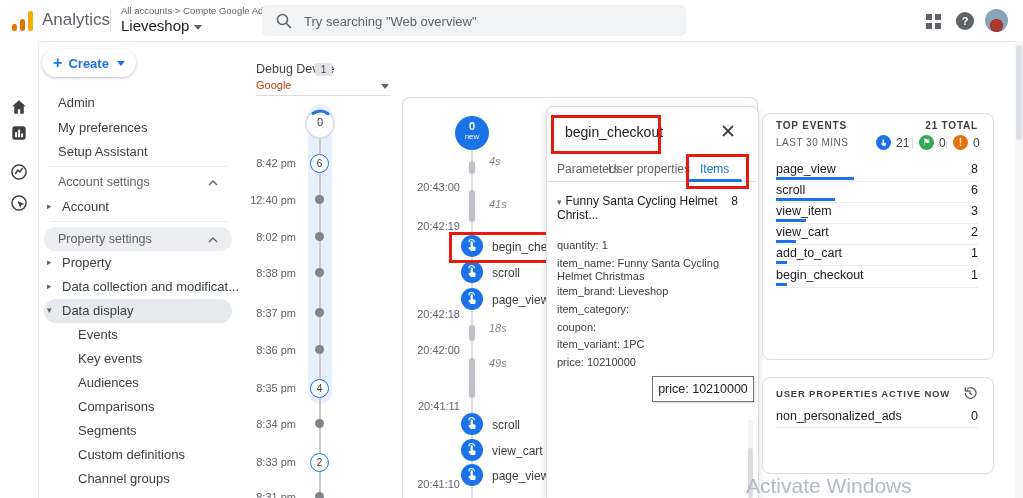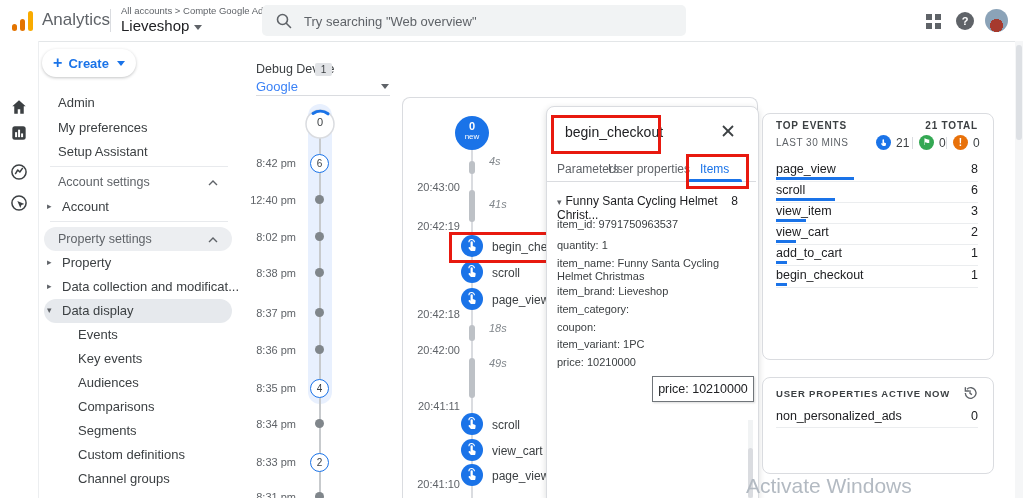--- a/index.html
+++ b/index.html
@@ -39,21 +39,21 @@
   .side-item{position:absolute;left:58px;font-size:13px;color:#3c4043;cursor:pointer;}
   .side-head{position:absolute;left:58px;font-size:12.5px;color:#5f6368;cursor:pointer;}
   .chev-up{position:absolute;left:208px;width:10px;height:10px;}
   .tri{position:absolute;left:47px;font-size:9px;color:#5f6368;}
   .pill{position:absolute;left:44px;width:188px;height:24px;border-radius:12px;background:#eceef1;}
   .pill.sel{background:#e6e9ed;}
   .sdiv{position:absolute;left:50px;width:178px;height:1px;background:#e8eaed;}
   
   .dd-label{position:absolute;left:256px;top:62px;font-size:12.5px;color:#3c4043;}
   .dd-badge{position:absolute;left:315px;top:63px;min-width:13px;height:13px;background:#e1e3e6;border-radius:2px;font-size:10px;color:#3c4043;text-align:center;line-height:13px;padding:0 2px;}
-  .dd-device{position:absolute;left:256px;top:79px;font-size:13px;color:#3b82f6;cursor:pointer;}
+  .dd-device{position:absolute;left:256px;top:79px;font-size:11px;color:#c2410c;cursor:pointer;}
   .dd-caret{position:absolute;left:376px;top:84px;}
   .dd-line{position:absolute;left:256px;top:95px;width:134px;height:1px;background:#dadce0;}
   
   .band{position:absolute;left:308px;top:104px;width:24px;height:300px;border-radius:12px;background:#e8f0fe;}
   .tline{position:absolute;left:319px;top:118px;width:1.5px;height:380px;background:#c7cacd;}
   .tick-time{position:absolute;left:250px;width:46px;text-align:right;font-size:11px;color:#5f6368;}
   .dot{position:absolute;left:315px;width:9px;height:9px;border-radius:50%;background:#80868b;cursor:pointer;}
   .cnt{position:absolute;left:310px;width:17px;height:17px;border-radius:50%;background:#fff;border:1.5px solid #1a73e8;font-size:10px;color:#3c4043;text-align:center;line-height:17px;cursor:pointer;}
   .topcircle{position:absolute;left:304px;top:108px;width:32px;height:32px;cursor:pointer;}
   .topcircle .num{position:absolute;left:0;top:8px;width:32px;text-align:center;font-size:11px;color:#3c4043;}
@@ -315,21 +315,20 @@
   <div class="pp-tab" style="left:557px">Parameters</div>
   <div class="pp-tab" style="left:608px">User properties</div>
   <div class="pp-tab active" style="left:700px">Items</div>
   <div class="pp-tabline"></div>
   <div class="pp-underline"></div>
   <div class="redbox" style="left:686px;top:154px;width:57px;height:29px"></div>
 
   <div class="pp-itemhead"><span class="tri2">▾</span><span>Funny Santa Cycling Helmet Christ...</span></div>
   <div class="pp-itemcount">8</div>
 
-  <div class="pline" style="top:218px">item_id: 9791750963537</div>
   <div class="pline" style="top:239px">quantity: 1</div>
   <div class="pline" style="top:257px">item_name: Funny Santa Cycling Helmet Christmas</div>
   <div class="pline" style="top:285px">item_brand: Lieveshop</div>
   <div class="pline" style="top:303px">item_category:</div>
   <div class="pline" style="top:321px">coupon:</div>
   <div class="pline" style="top:338px">item_variant: 1PC</div>
   <div class="pline" style="top:356px">price: 10210000</div>
   <div class="pp-scroll">
       <i></i>
     </div>

